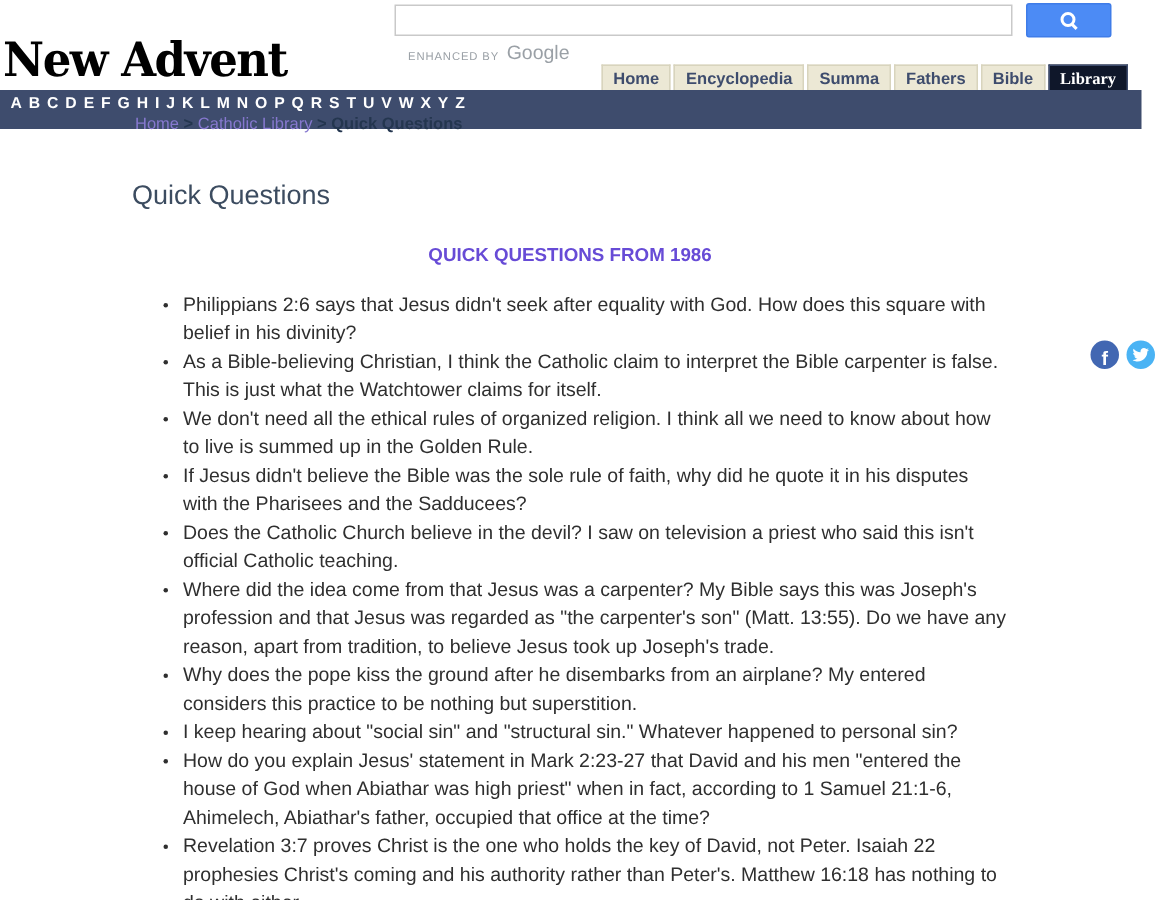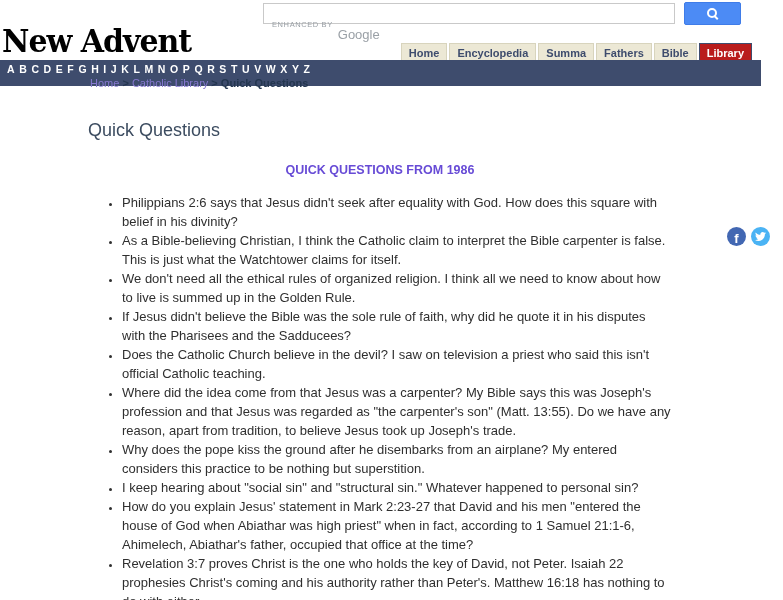--- a/index.html
+++ b/index.html
@@ -17,21 +17,21 @@
     width: 412px; height: 21px;
     border: 1px solid #c9c9c9;
     background: #fff;
     font-size: 12px;
     padding: 0 6px;
     outline: none;
   }
   .search-watermark {
     position: absolute; left: 272px; top: 7px;
     pointer-events: none;
-    display: flex; align-items: center;
+    display: flex; align-items: flex-end;
     white-space: nowrap;
   }
   .wm-prefix {
     font-size: 7.5px; letter-spacing: .6px;
     color: #9aa0a6; text-transform: uppercase;
   }
   .wm-brand {
     font-size: 13px; color: #9aa0a6;
     margin-left: 5px; font-weight: 500; margin-top: 20px;
   }
@@ -73,21 +73,21 @@
   .nav-tab {
     display: block; margin-left: 2px;
     background: #ece8d5; color: #3e4c6d;
     font-size: 11px; font-weight: bold;
     padding: 3px 7px 2px;
     text-decoration: none;
     border: 1px solid #d8d4bd;
     border-bottom: none;
     cursor: pointer;
   }
-  .nav-tab.active { background: #b91c1c; color: #ffffff; border-color: #3e4c6d; }
+  .nav-tab.active { background: #0f172a; color: #ffffff; border-color: #3e4c6d; font-family: Liberation Serif, serif; }
 
   
   .alphabet-bar {
     position: absolute; top: 60px; left: 0;
     width: 761px; height: 26px;
     background: #3e4c6d;
     padding-left: 7px;
     line-height: 15px;
     white-space: nowrap;
   }

